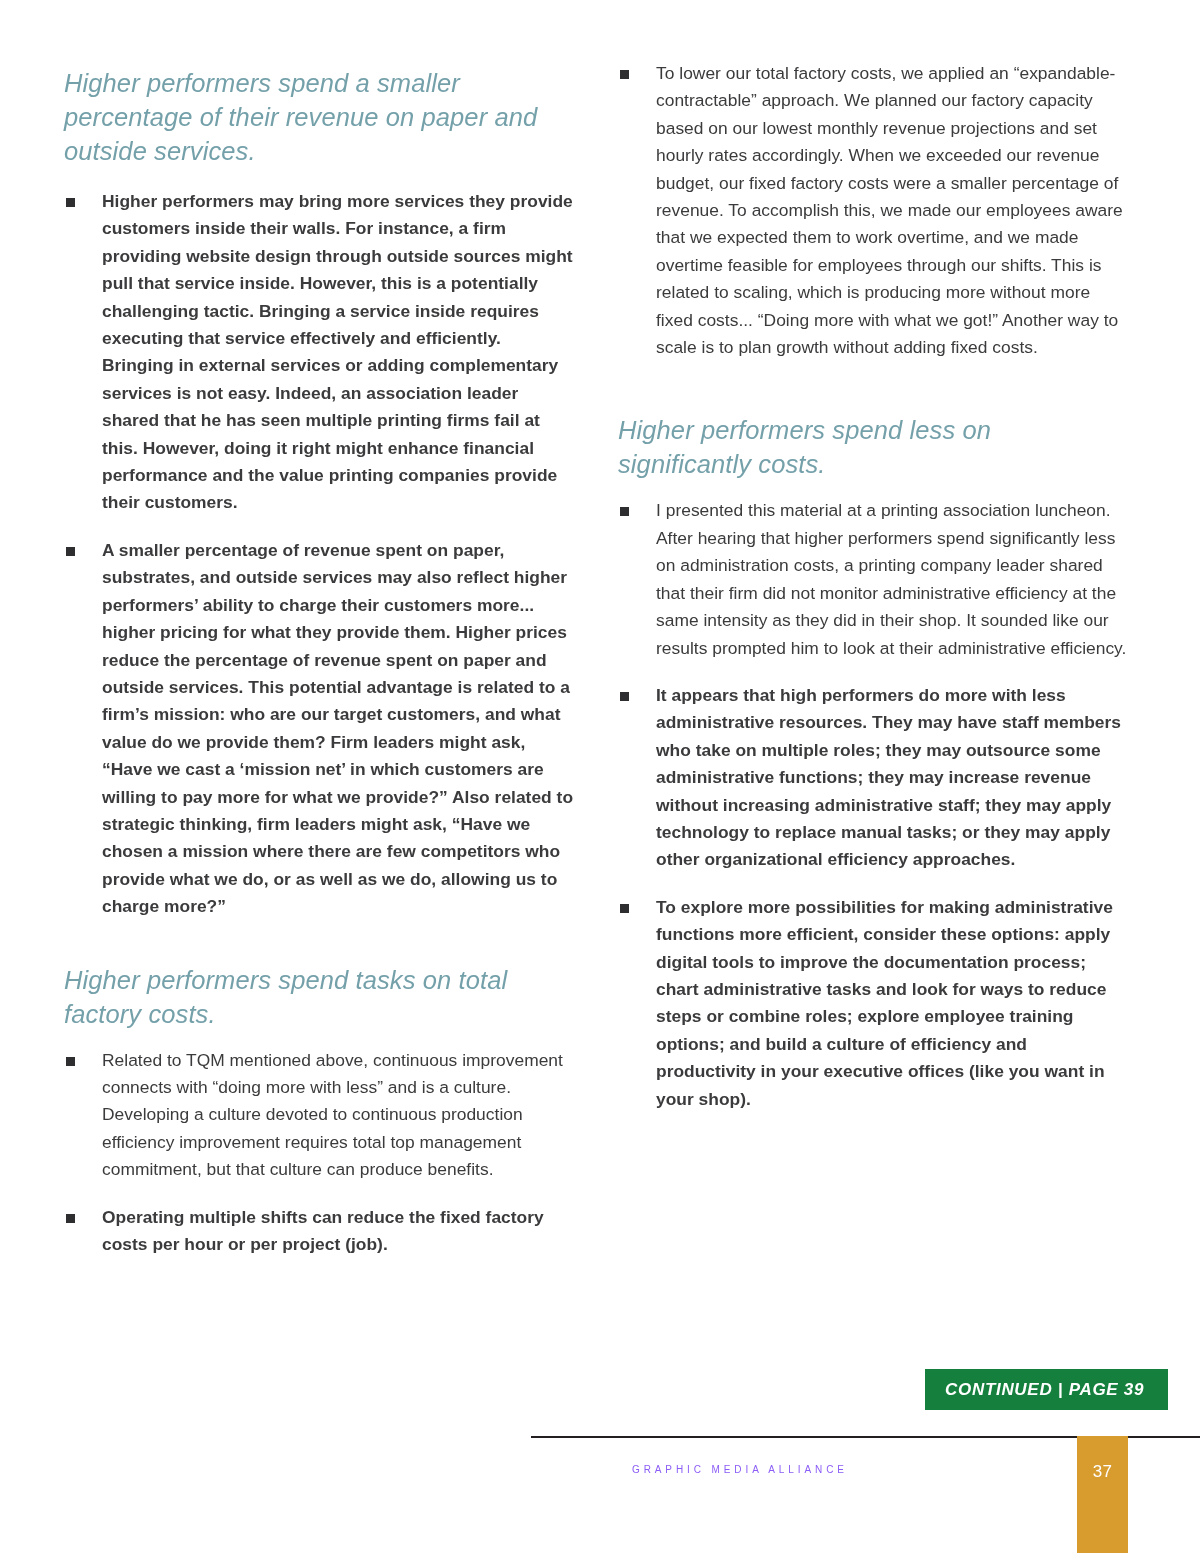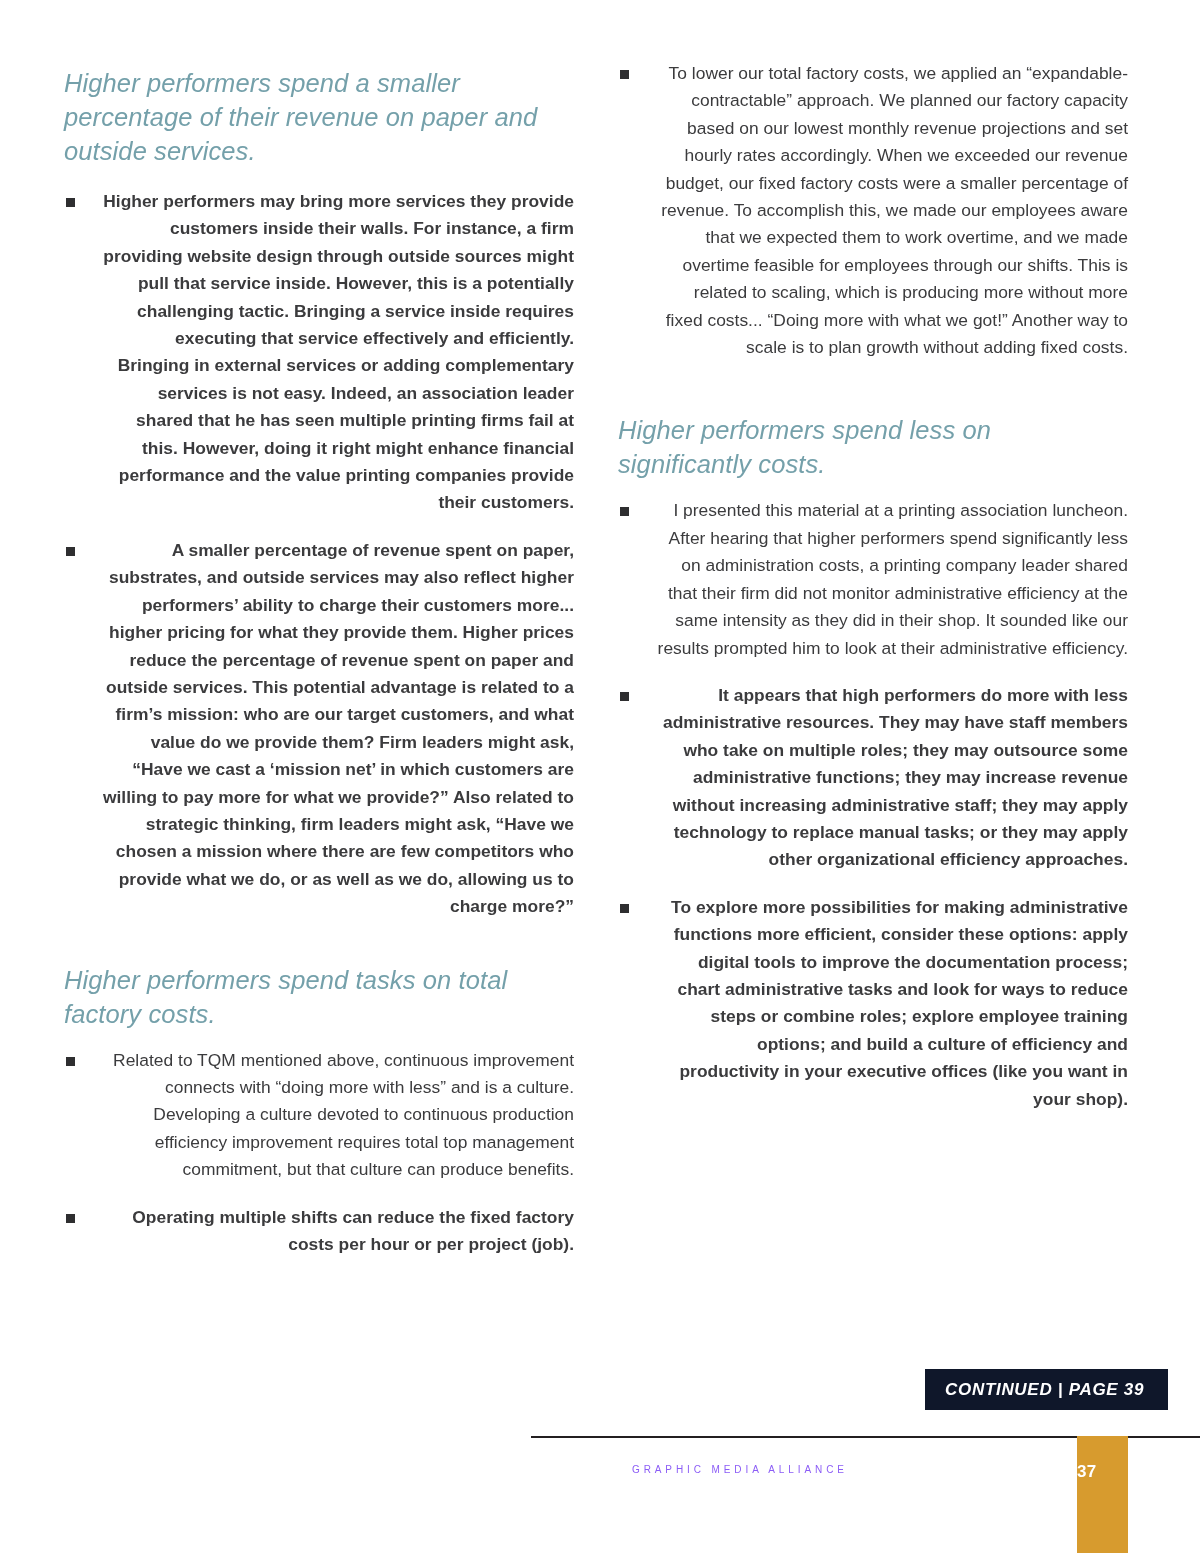--- a/index.html
+++ b/index.html
@@ -38,21 +38,20 @@
     color: #74A0AA;
     letter-spacing: 0.1px;
     margin: 0;
   }
 
   
   ul.bullets {
     list-style: none;
     margin: 0;
     padding: 0;
-    text-align: right;
   }
   ul.bullets > li {
     position: relative;
     padding-left: 38px;
     font-size: 17.4px;
     line-height: 27.4px;
     color: #3B3B3D;
     font-weight: 400;
     letter-spacing: 0.02px;
     margin: 0;
@@ -71,21 +70,21 @@
 
   .gap-after-list { height: 26px; }
 
   
   .continued-badge {
     position: absolute;
     left: 925px;
     top: 1369px;
     width: 243px;
     height: 41px;
-    background: #0f172a;
+    background: #15803d;
     color: #ffffff;
     font-style: italic;
     font-weight: 700;
     font-size: 17px;
     letter-spacing: 0.7px;
     display: flex;
     align-items: center;
     padding-left: 20px;
     box-sizing: border-box;
   }
@@ -115,23 +114,24 @@
     top: 1436px;
     width: 51px;
     height: 117px;
     background: #D79B2E;
   }
   .page-number {
     position: absolute;
     left: 1077px;
     top: 1462px;
     width: 51px;
+    text-align: center;
     color: #ffffff;
     font-size: 17px;
-    font-weight: 700;
+    font-weight: 400;
     letter-spacing: 0.3px;
   }
 </style>
 </head>
 <body>
 
 <div class="page">
 
   <div class="col col-left" style="top:66px;">
 

